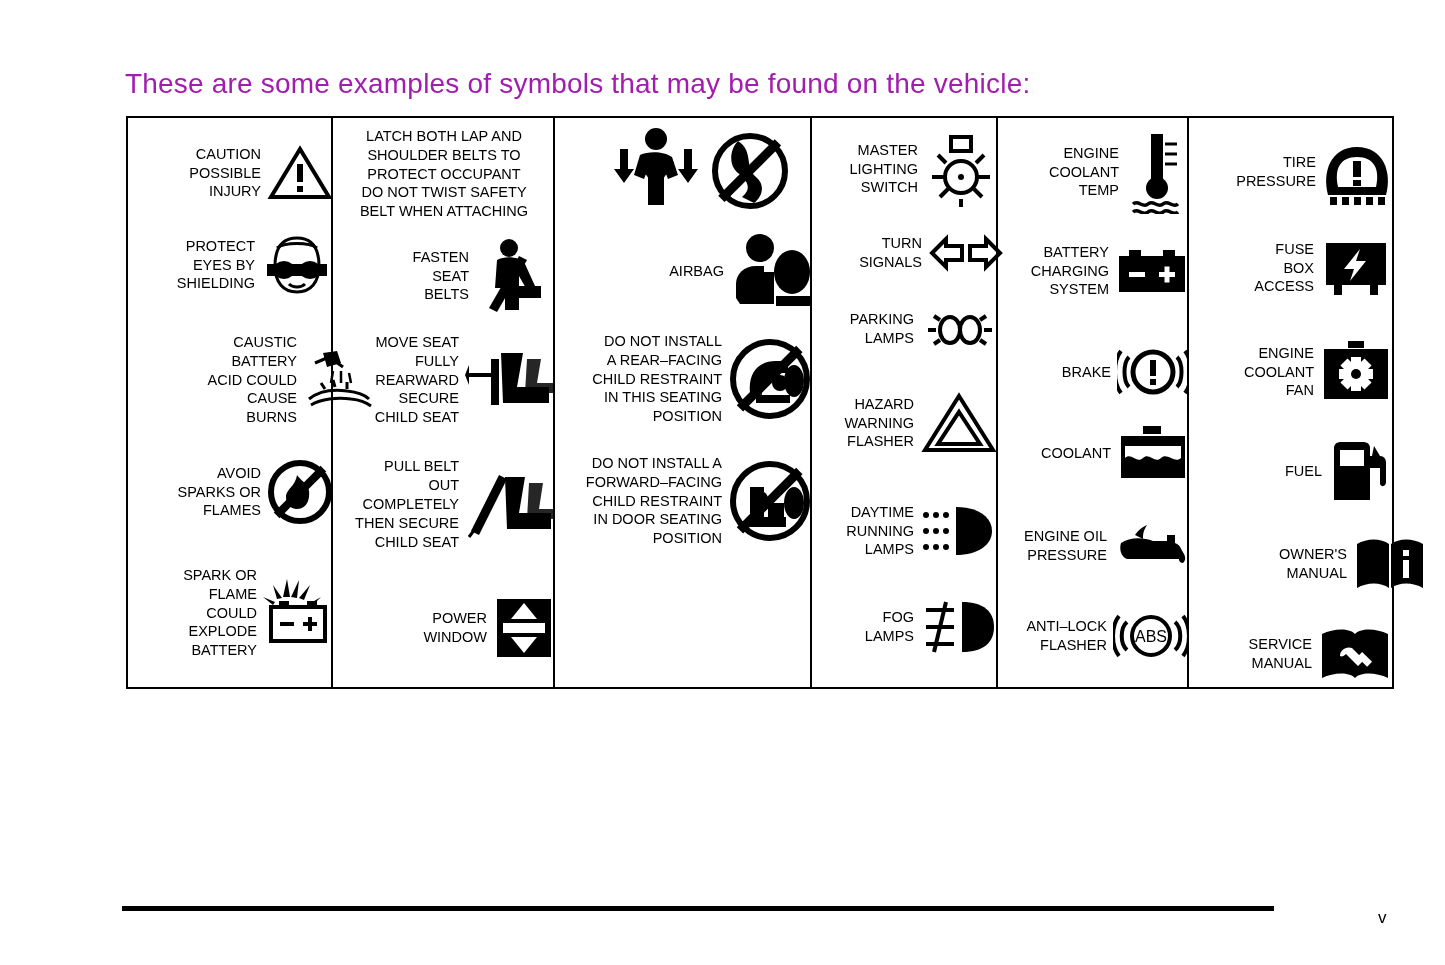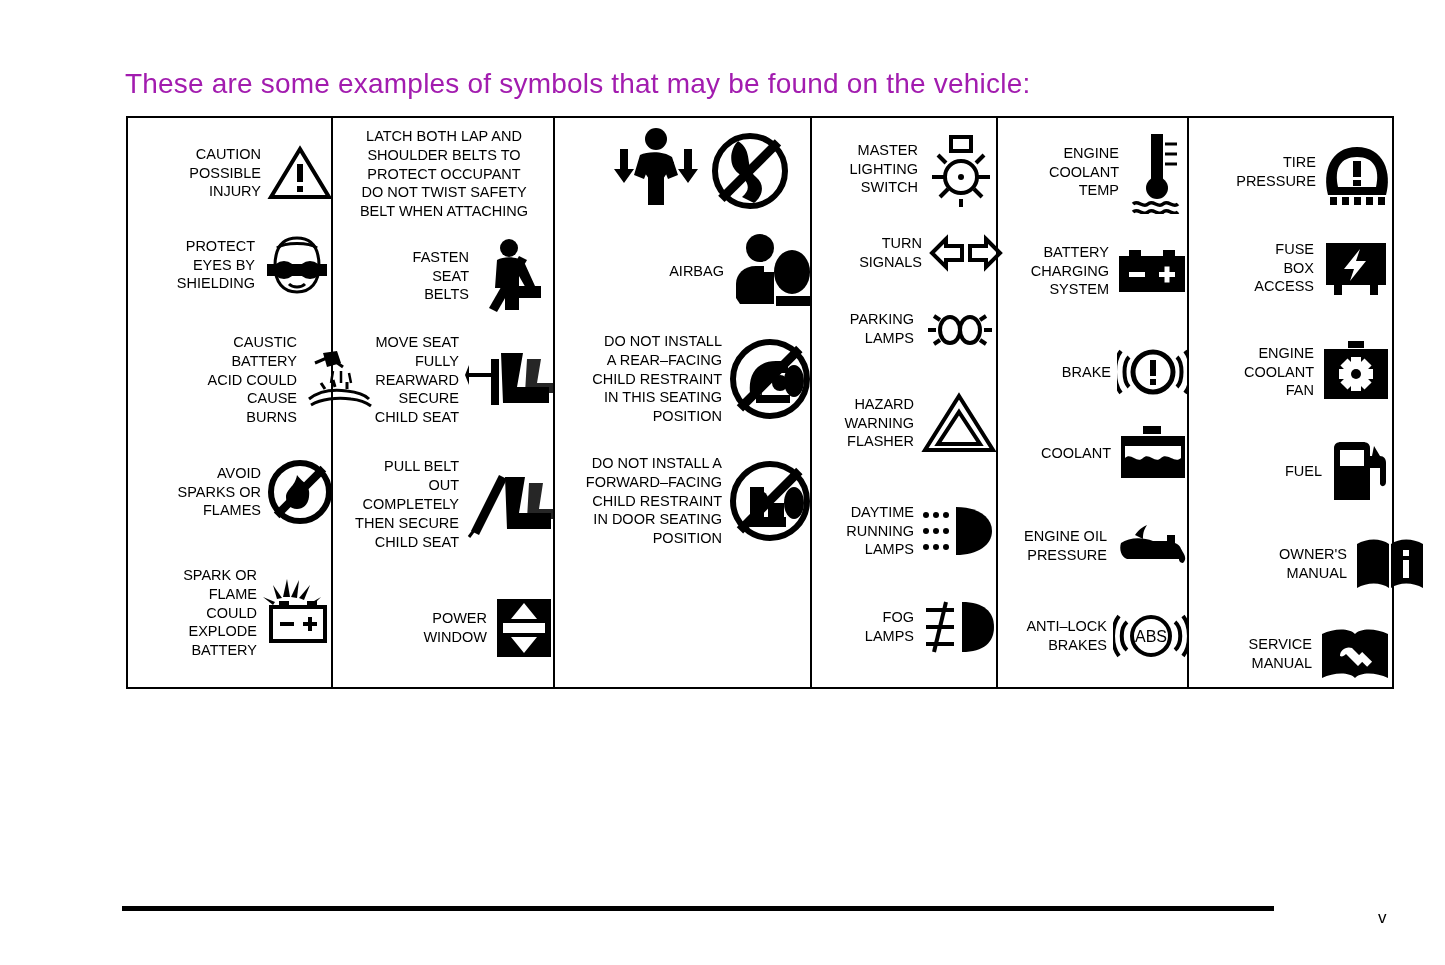--- a/index.html
+++ b/index.html
@@ -514,21 +514,21 @@
           <svg width="76" height="50" viewBox="0 0 76 50">
             <path d="M8 22 C16 16 30 16 40 20 L54 20 L54 14 L62 14 L62 22 C68 24 70 30 68 38 L14 38 C8 36 6 28 8 22 Z" fill="#000"></path>
             <path d="M22 14 C26 8 30 6 34 4 C30 10 30 14 30 18 Z" fill="#000"></path>
             <path d="M68 28 C72 34 74 38 70 42 C66 42 64 38 68 28 Z" fill="#000"></path>
           </svg>
         </div>
       </div>
 
       <div class="cell left-text" style="left:0; top:480px; width:191px; height:76px;">
         <div class="lbl">ANTI–LOCK
-BRAKES</div>
+FLASHER</div>
         <div class="ico">
           <svg width="76" height="56" viewBox="0 0 76 56">
             <circle cx="38" cy="28" r="19" class="stroke" stroke-width="4"></circle>
             <text x="38" y="34" font-family="Liberation Sans, sans-serif" font-size="16" text-anchor="middle" fill="#000">ABS</text>
             <path class="stroke" stroke-width="4" d="M14 14 C7 20 7 36 14 42"></path>
             <path class="stroke" stroke-width="4" d="M62 14 C69 20 69 36 62 42"></path>
             <path class="stroke" stroke-width="4" d="M6 8 C-2 18 -2 38 6 48"></path>
             <path class="stroke" stroke-width="4" d="M70 8 C78 18 78 38 70 48"></path>
           </svg>
         </div>

